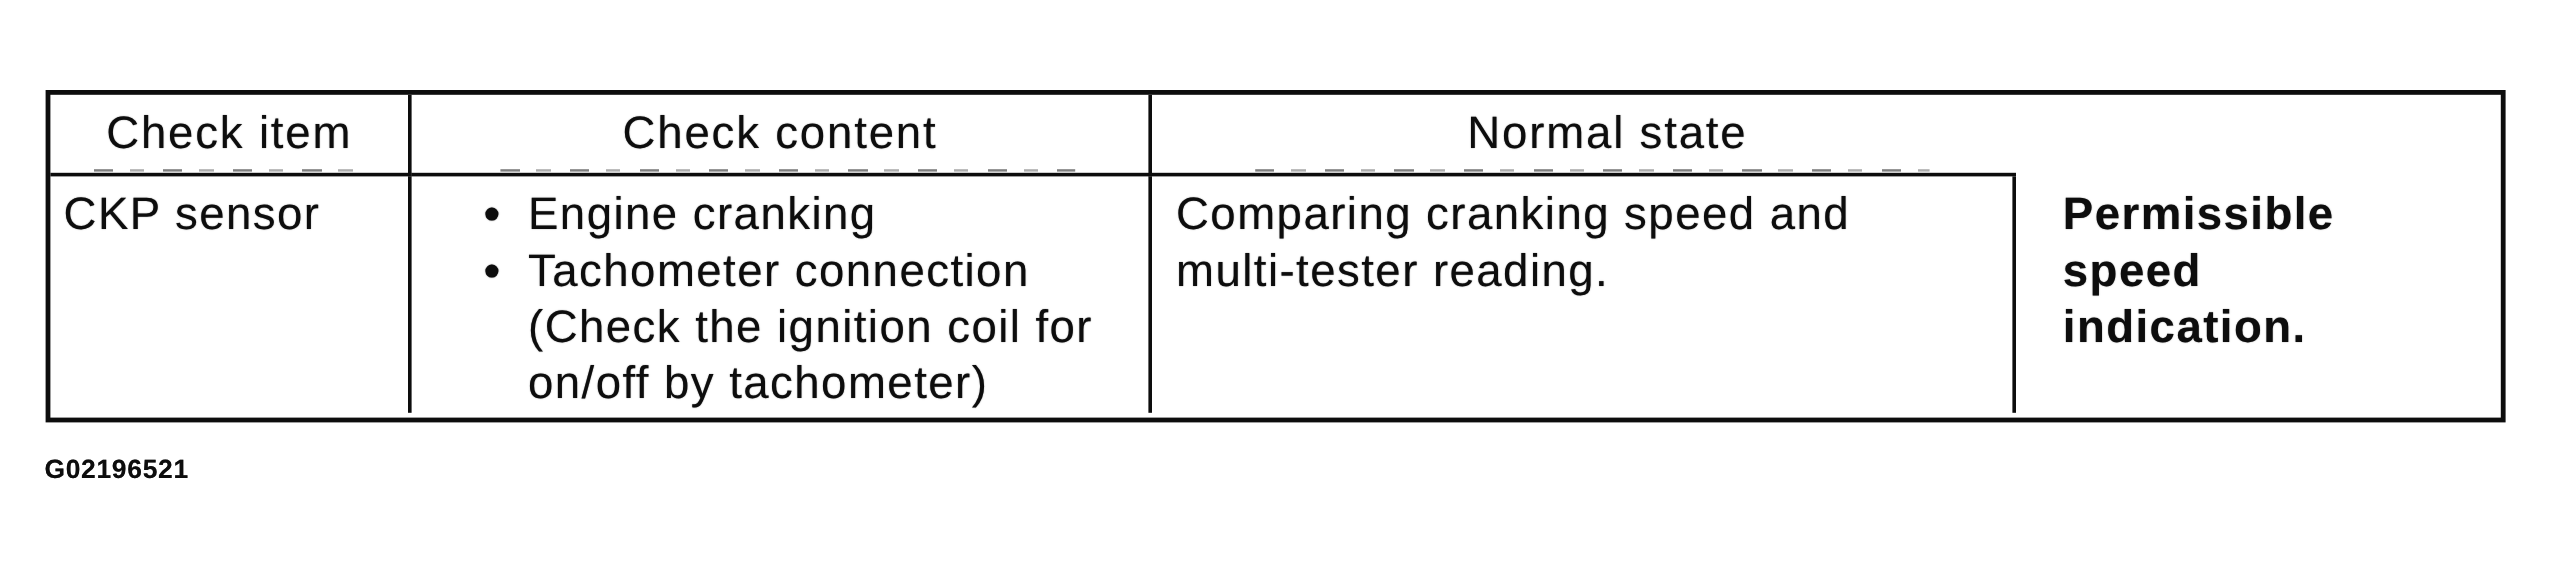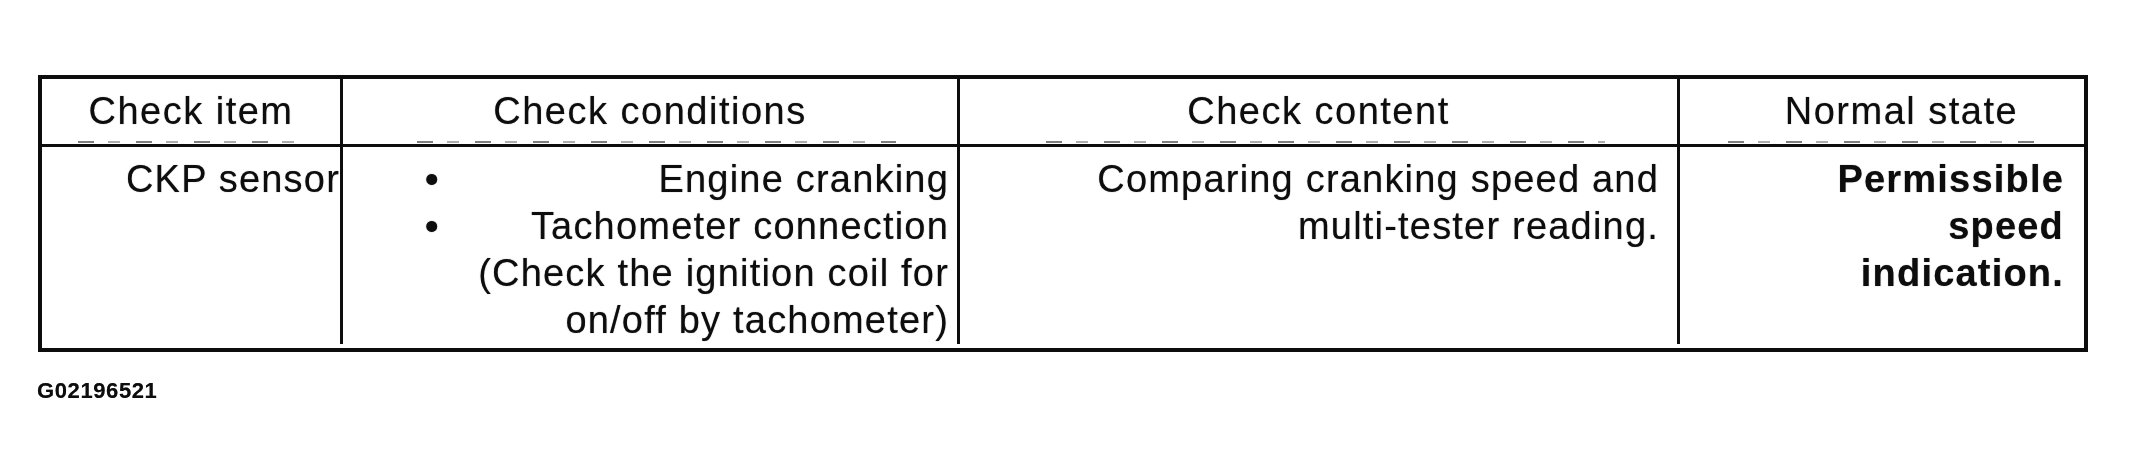--- a/index.html
+++ b/index.html
@@ -15,21 +15,21 @@
   
   .check-table {
     position: absolute; left: 38px; top: 75px;
     width: 2050px; height: 277px;
     border: 4px solid var(--ink, #0d0d0d);
     background: var(--paper, #ffffff);
   }
   .trow { display: grid; grid-template-columns: 301px 617px 720px 404px; }
   .trow.header { height: 68px; }
   .trow.body   { height: 159px; }
-  .cell { border-right: 3px solid var(--ink, #0d0d0d); position: relative; text-align: right; }
+  .cell { border-right: 3px solid var(--ink, #0d0d0d); position: relative; }
   .cell:last-child { border-right: none; padding-left: 39px; }
 
   .hcell {
     border-bottom: 3px solid var(--ink, #0d0d0d);
     display: flex; align-items: center; justify-content: center;
     font-size: 38px; letter-spacing: 1.5px;
     text-shadow: 0 0 1px rgba(0,0,0,.55);
   }
   
   .hcell::after {
@@ -69,23 +69,20 @@
 
 <div class="screen">
 
   <div class="check-table">
 
     <div class="trow header">
       <div class="cell hcell">
         <span>Check item</span>
       </div>
       <div class="cell hcell">
-        <span>Check conditions</span>
-      </div>
-      <div class="cell hcell">
         <span>Check content</span>
       </div>
       <div class="cell hcell">
         <span>Normal state</span>
       </div>
     </div>
 
     <div class="trow body">
 
       <div class="cell bcell cell-check-item">

